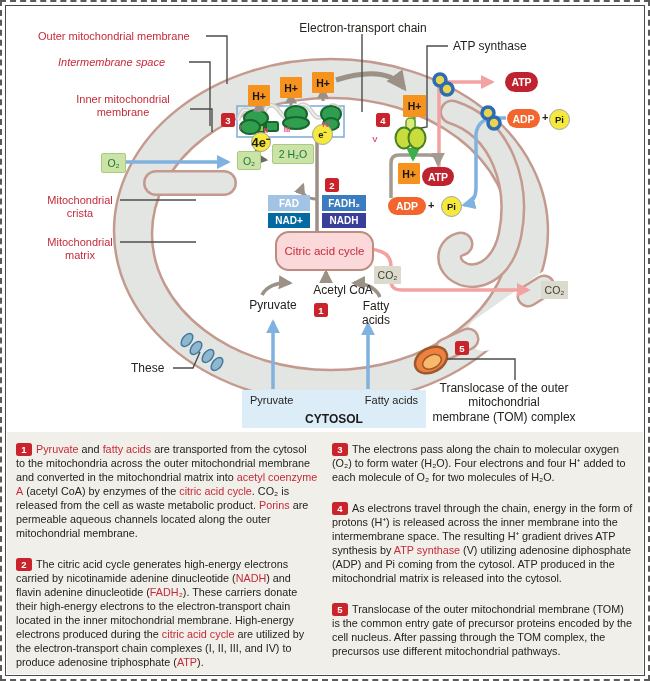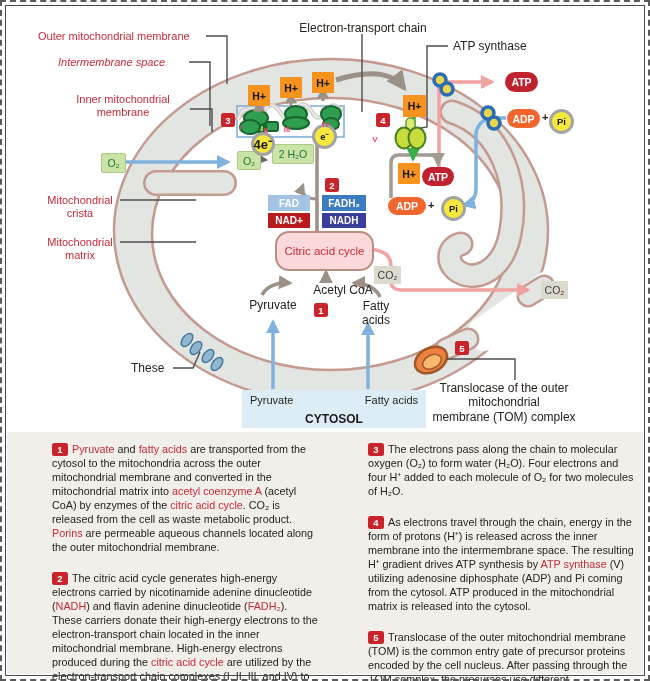--- a/index.html
+++ b/index.html
@@ -16,34 +16,34 @@
   .badge{position:absolute;z-index:3;width:14px;height:14px;background:#c9232b;color:#fff;font-weight:bold;
          font-size:9.5px;display:flex;align-items:center;justify-content:center;border-radius:2.5px;}
   .gbox{position:absolute;z-index:2;background:#cbe3a6;border:1px solid #a9cb81;color:#1d7a33;font-size:10.5px;
         display:flex;align-items:center;justify-content:center;border-radius:2px;}
   .tanbox{position:absolute;z-index:2;background:#dcd9cd;color:#3c3c33;font-size:10.5px;
         display:flex;align-items:center;justify-content:center;border-radius:1px;text-align:center;}
   .fbox{position:absolute;z-index:2;color:#fff;font-size:10px;font-weight:bold;
         display:flex;align-items:center;justify-content:center;border-radius:0;}
   .pill{position:absolute;z-index:2;color:#fff;font-weight:bold;font-size:10.5px;
         display:flex;align-items:center;justify-content:center;border-radius:10px;}
-  .circ{position:absolute;z-index:2;border-radius:50%;background:#f6e93b;border:3px solid #a3a3a3;color:#1b1b1b;
+  .circ{position:absolute;z-index:2;border-radius:50%;background:#f6e93b;border:1px solid #a3a3a3;color:#1b1b1b;
         font-weight:bold;display:flex;align-items:center;justify-content:center;}
   .numeral{position:absolute;z-index:2;color:#e5487e;font-size:8px;font-weight:bold;width:14px;text-align:center;}
   .plus{position:absolute;z-index:2;color:#26221e;font-size:11px;font-weight:bold;}
   .citric{position:absolute;z-index:2;left:275px;top:231px;width:95px;height:36px;background:#fbd9da;
         border:2.5px solid #bb8c80;border-radius:14px;color:#c62a39;font-size:11.5px;
         display:flex;align-items:center;justify-content:center;}
   .cyt{position:absolute;z-index:2;left:242px;top:390px;width:184px;height:38px;background:#dcedf7;}
   .cyt .pyr{position:absolute;left:8px;top:4px;font-size:11px;color:#26221e;}
   .cyt .fat{position:absolute;right:8px;top:4px;font-size:11px;color:#26221e;}
   .cyt .cy{position:absolute;left:0;right:0;bottom:2px;text-align:center;font-size:12px;font-weight:bold;color:#1b1b1b;}
   .panel{position:absolute;left:7px;top:432px;width:636px;height:242px;background:#f1efe9;z-index:2;
          display:flex;gap:14px;padding:10px 9px 0 9px;box-sizing:border-box;}
-  .col{flex:1;margin-left:36px;}
+  .col{flex:1;}
   .note{font-size:10.8px;line-height:1.3;color:#26221e;margin:0 0 17px 0;}
   .note .red{color:#c62a39;}
   .nbadge{display:inline-block;min-width:10px;padding:0 3px;height:13px;line-height:13px;border-radius:2.5px;
           background:#c9232b;color:#fff;font-weight:bold;font-size:9.5px;text-align:center;margin-right:4px;}
 </style>
 </head>
 <body>
 
 <div class="stage">
 
@@ -212,21 +212,21 @@
   <div class="badge" style="left:376px;top:113px;">4</div>
   <div class="badge" style="left:455px;top:341px;">5</div>
 
   <div class="gbox" style="left:101px;top:153px;width:23px;height:18px;">O₂</div>
   <div class="gbox" style="left:237px;top:151px;width:22px;height:17px;">O₂</div>
   <div class="gbox" style="left:272px;top:144px;width:40px;height:18px;">2 H₂O</div>
   <div class="tanbox" style="left:374px;top:266px;width:27px;height:18px;">CO₂</div>
   <div class="tanbox" style="left:541px;top:281px;width:27px;height:18px;">CO₂</div>
 
   <div class="fbox" style="left:268px;top:195px;width:42px;height:16px;background:#a3c3e4;">FAD</div>
-  <div class="fbox" style="left:268px;top:213px;width:42px;height:15px;background:#b91c1c;">NAD+</div>
+  <div class="fbox" style="left:268px;top:213px;width:42px;height:15px;background:#0369a1;">NAD+</div>
   <div class="fbox" style="left:322px;top:195px;width:44px;height:16px;background:#3a7cbf;">FADH₂</div>
   <div class="fbox" style="left:322px;top:213px;width:44px;height:15px;background:#3a3e9b;">NADH</div>
 
   <div class="pill" style="left:422px;top:167px;width:32px;height:19px;background:#bf2330;">ATP</div>
   <div class="pill" style="left:505px;top:72px;width:33px;height:20px;background:#bf2330;">ATP</div>
   <div class="pill" style="left:388px;top:197px;width:38px;height:18px;background:#f2662d;">ADP</div>
   <div class="pill" style="left:507px;top:109px;width:33px;height:19px;background:#f2662d;">ADP</div>
   <div class="plus" style="left:428px;top:199px;">+</div>
   <div class="plus" style="left:542px;top:111px;">+</div>
   <div class="circ" style="left:441px;top:196px;width:19px;height:19px;font-size:9.5px;">Pi</div>

